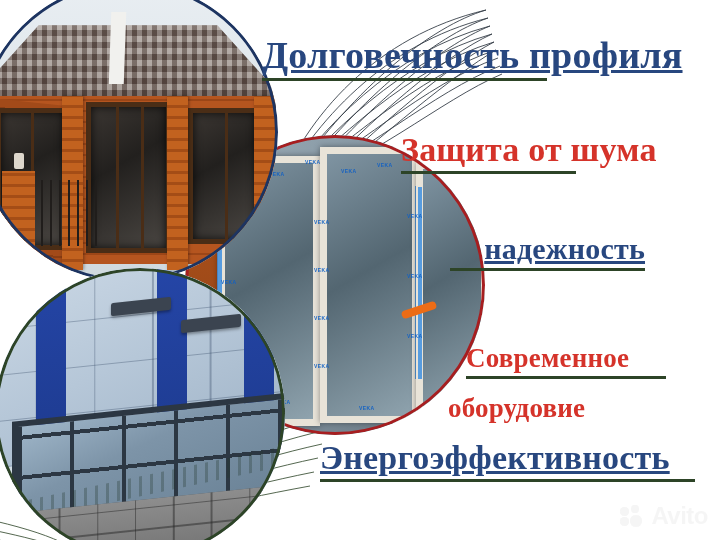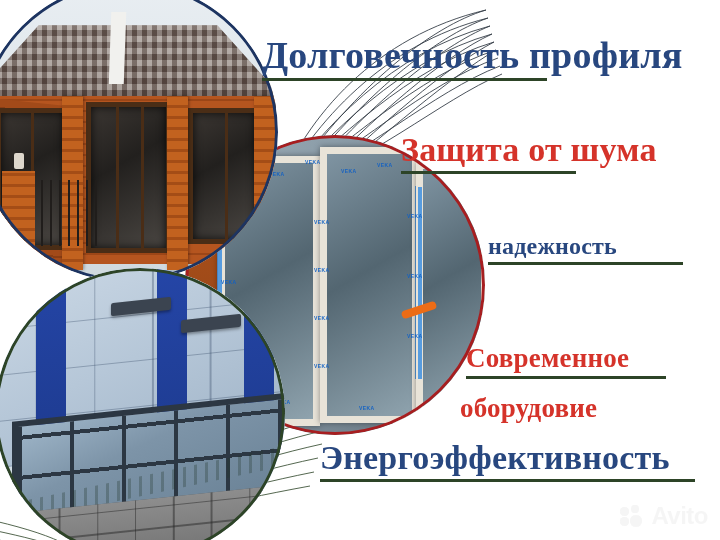--- a/index.html
+++ b/index.html
@@ -114,34 +114,34 @@
           linear-gradient(#8d8d8d,#6d6d6d);
         transform:skewY(-6deg);}
   .snow{position:absolute;left:-6%;bottom:-12%;width:115%;height:14%;
         background:linear-gradient(#eef4f8,#cfdce6);transform:skewY(-6deg);}
 
   
   .line{position:absolute;white-space:nowrap;z-index:6;
         font-weight:bold;letter-spacing:.2px;}
   .line .txt{display:block;line-height:1;}
   .line .rule{display:block;height:3px;background:#2d4427;margin-top:4px;}
-  .blue{color:#28477f;}
+  .blue{color:#28477f;text-decoration:underline;}
   .red{color:#d5332a;margin-top:34px;}
 
   #t-dolgovechnost{left:262px;top:36px;font-size:38px;}
   #t-dolgovechnost .rule{width:285px;}
   #t-zashchita{left:401px;top:99px;font-size:34px;}
   #t-zashchita .rule{width:175px;}
   #t-prochnost{left:466px;top:184px;font-size:30px;}
   #t-prochnost .rule{width:190px;}
-  #t-nadezhnost{left:488px;top:234px;font-size:24px;}
+  #t-nadezhnost{left:450px;top:234px;font-size:30px;text-align:right;}
   #t-nadezhnost .rule{width:195px;}
   #t-sovremennoe{left:466px;top:311px;font-size:27px;}
   #t-sovremennoe .rule{width:200px;}
-  #t-oborudovie{left:460px;top:361px;font-size:27px;}
+  #t-oborudovie{left:448px;top:361px;font-size:27px;}
   #t-oborudovie .rule{width:0px;height:0;}
   #t-energo{left:320px;top:441px;font-size:34px;}
   #t-energo .rule{width:375px;}
 
   
   #avito{position:absolute;right:12px;bottom:12px;z-index:9;
          display:flex;align-items:center;gap:5px;opacity:.72;}
   #avito .dots{position:relative;width:26px;height:22px;}
   #avito .dots i{position:absolute;display:block;border-radius:50%;background:#f2f2f2;
          box-shadow:0 0 1px rgba(0,0,0,.08);}

